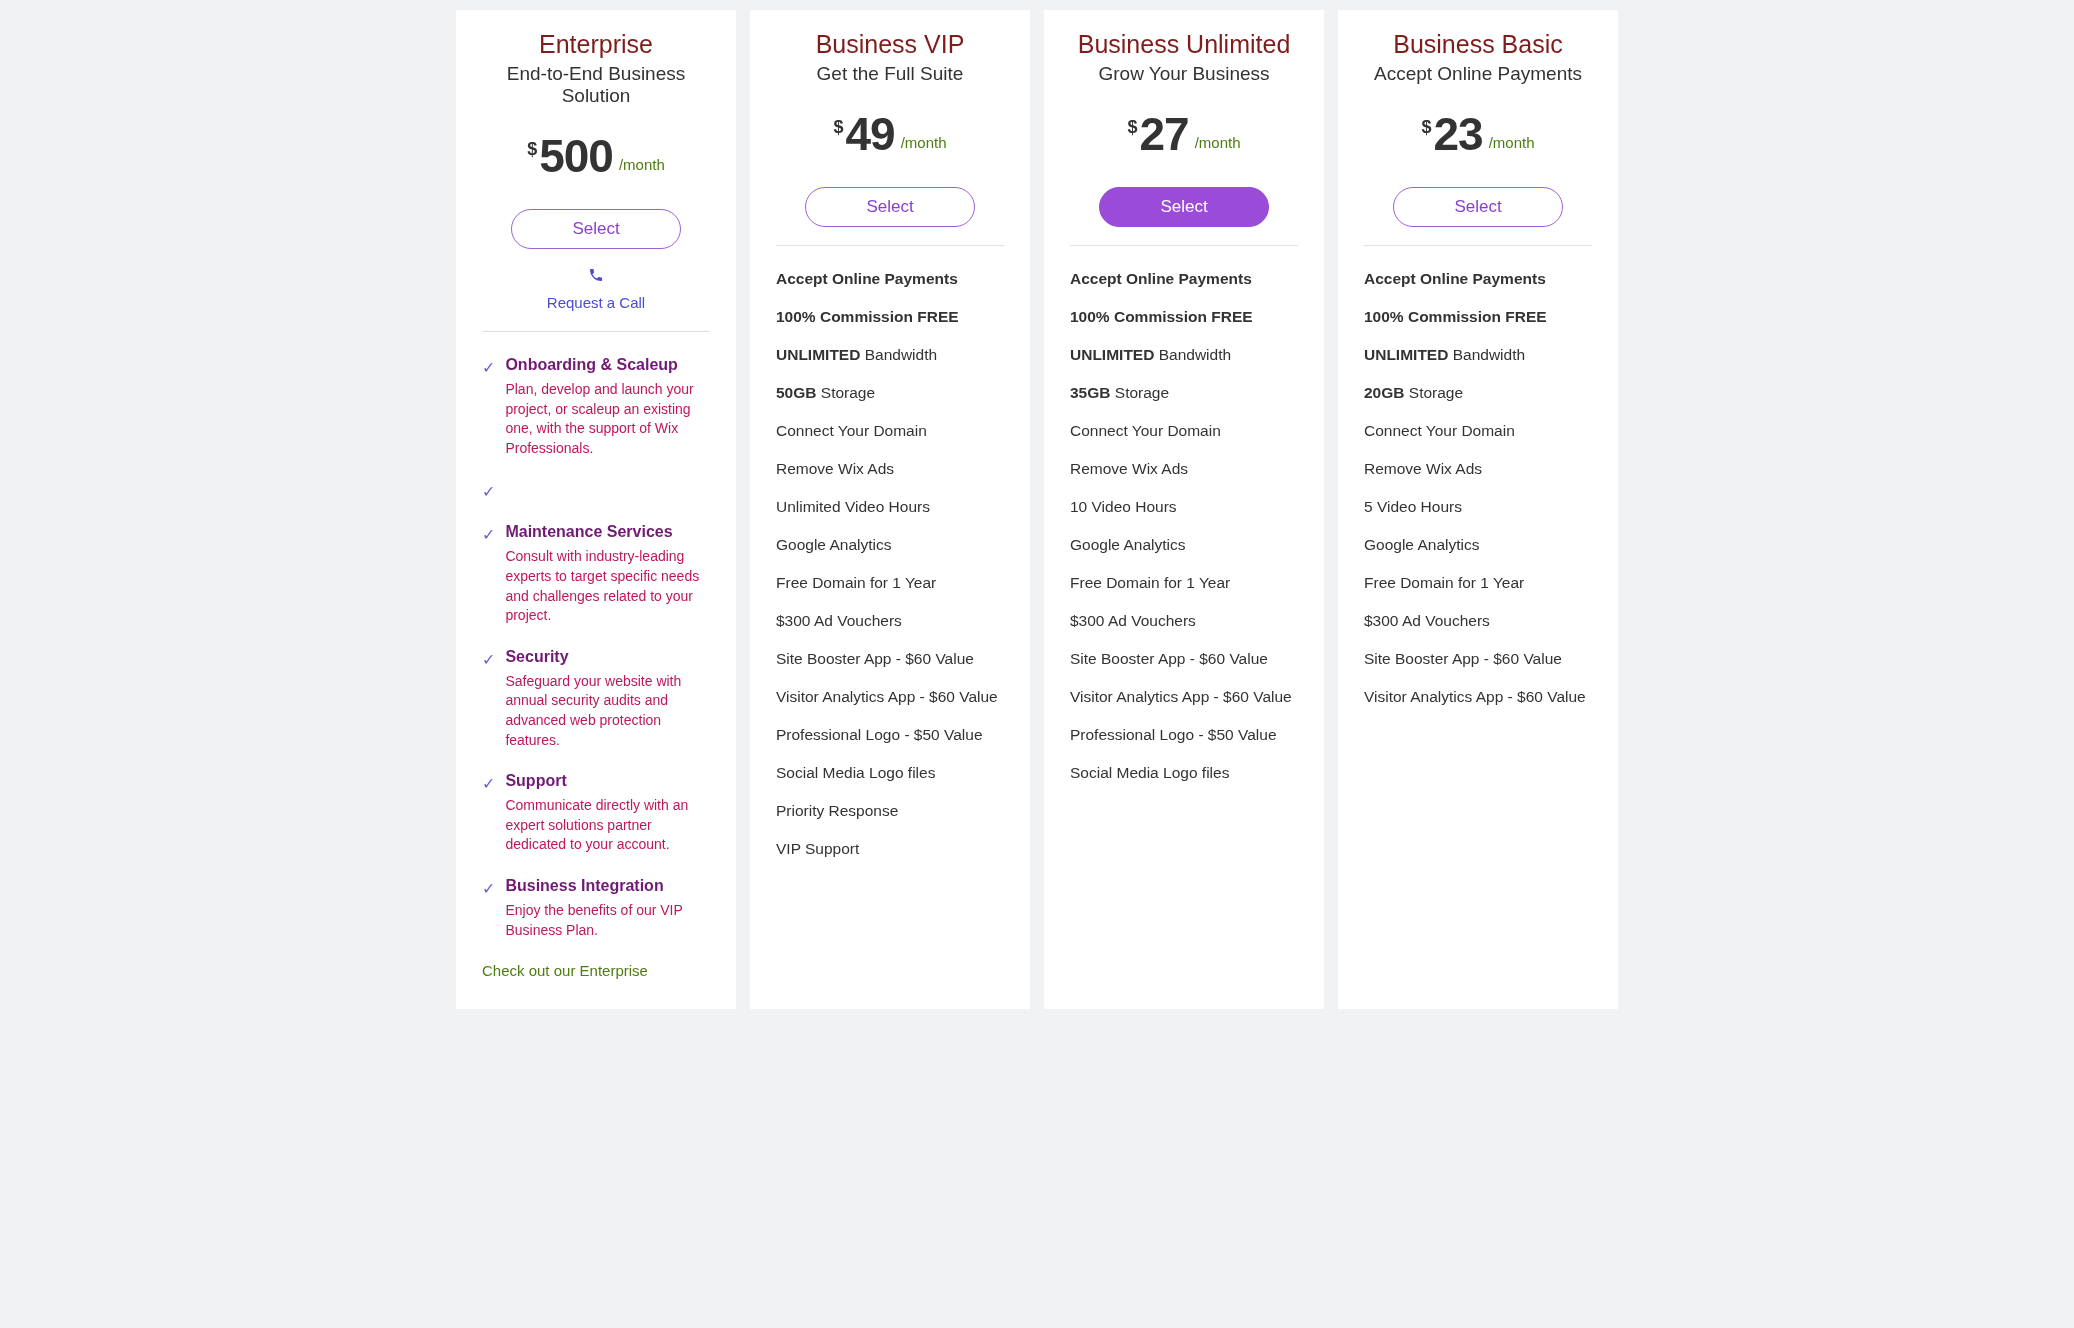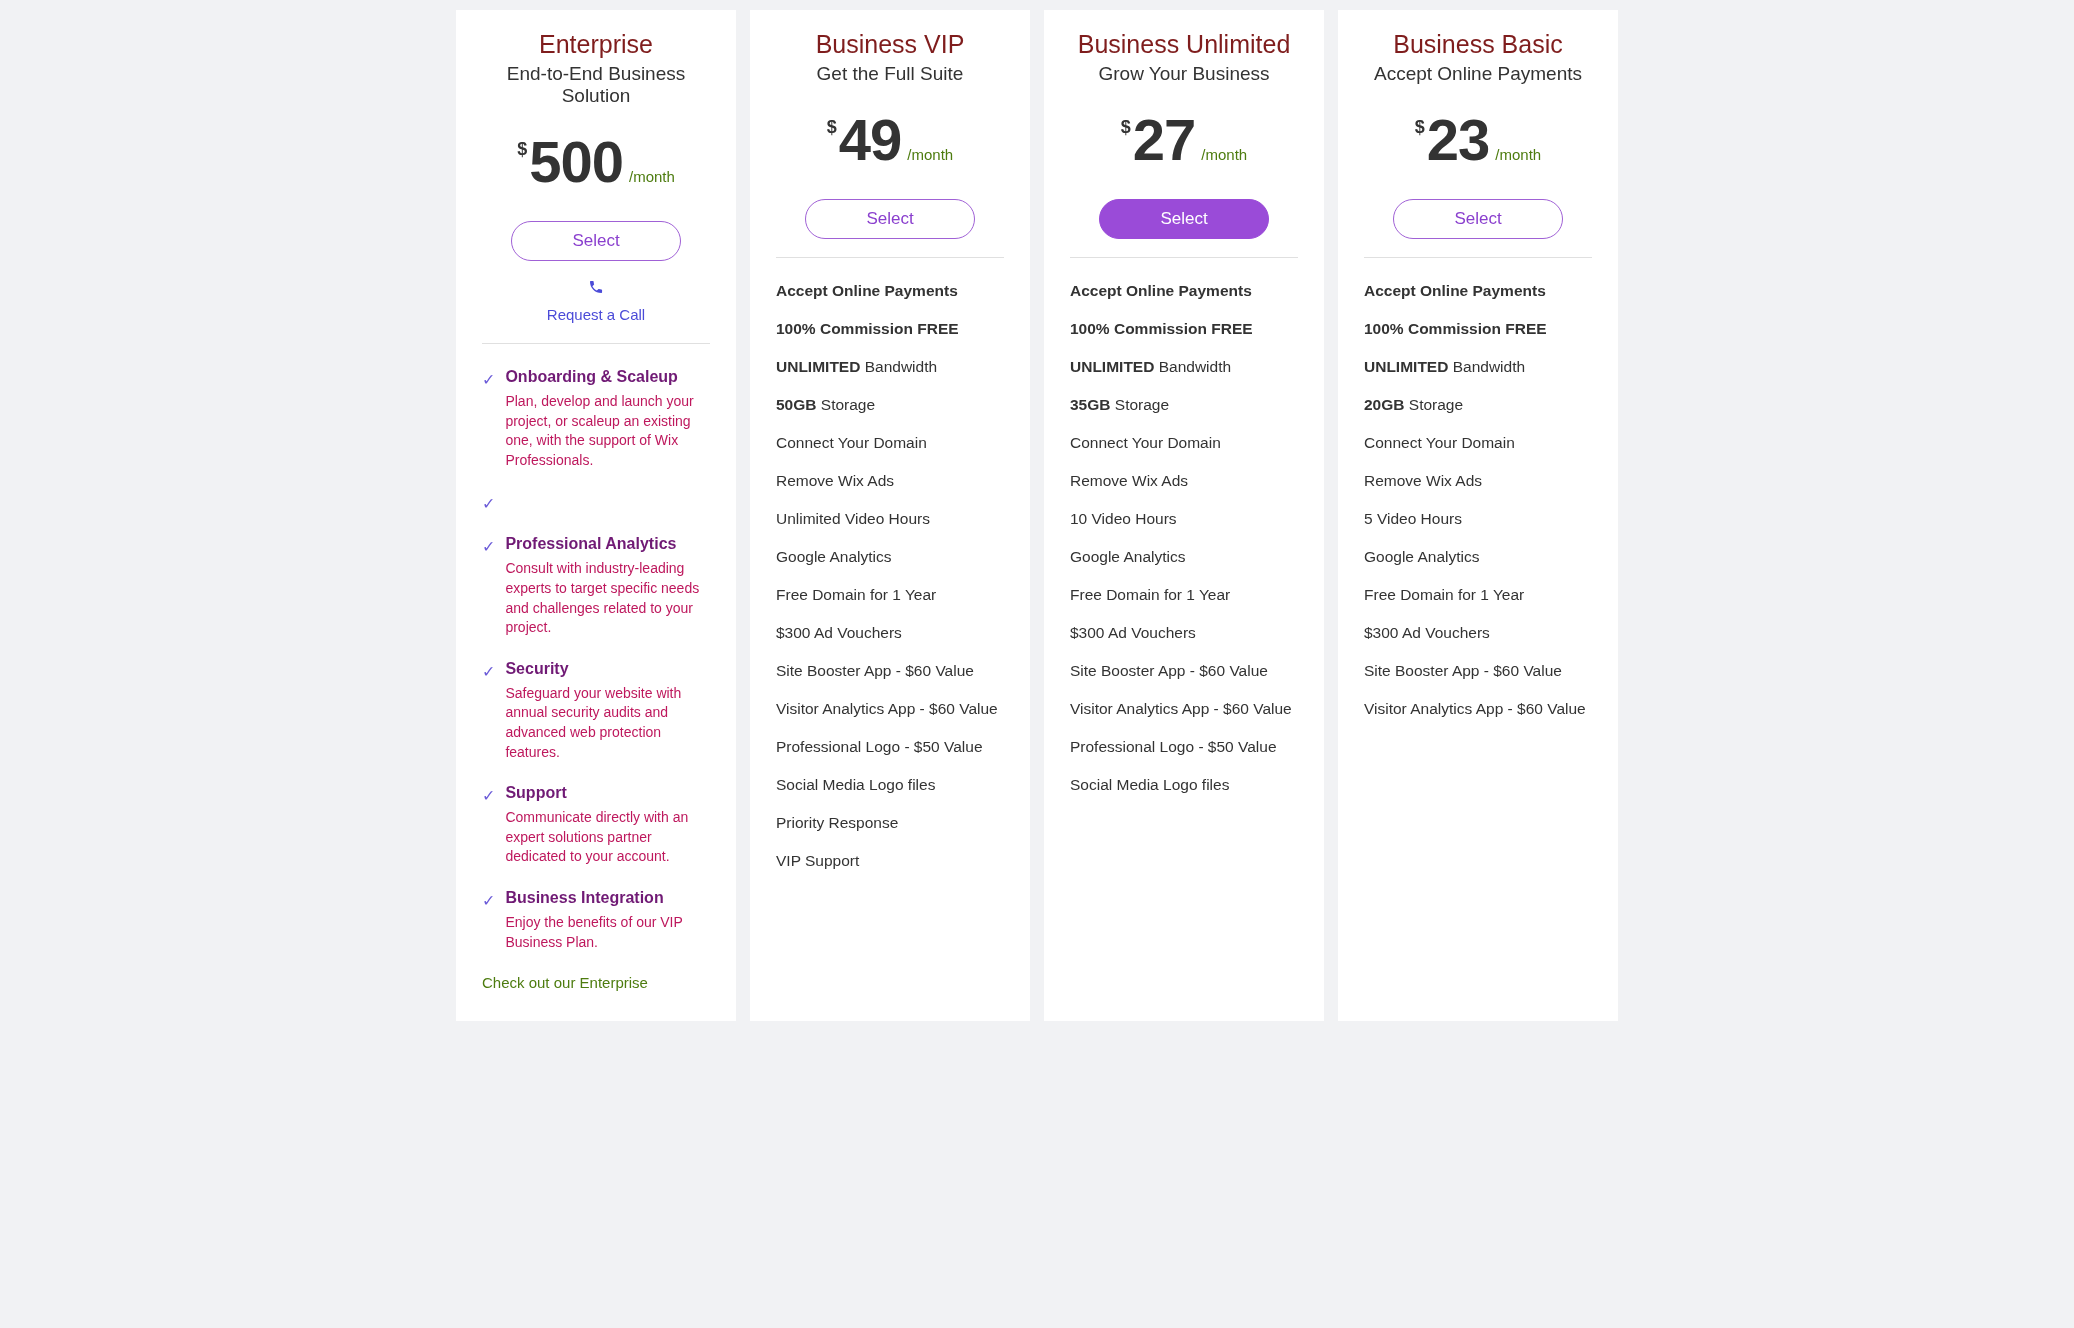--- a/index.html
+++ b/index.html
@@ -43,21 +43,21 @@
     margin-bottom: 30px;
   }
   .currency {
     font-size: 18px;
     font-weight: 600;
     align-self: flex-start;
     margin-top: 6px;
     margin-right: 2px;
   }
   .price {
-    font-size: 58px;
+    font-size: 46px;
     font-weight: 700;
     line-height: 1;
     letter-spacing: -1px;
   }
   .period {
     font-size: 15px;
     margin-left: 6px;
     margin-bottom: 6px;
     color: #4d7c0f;
   }
@@ -165,21 +165,21 @@
             <div class="heading">Onboarding &amp; Scaleup</div>
             <div class="desc">Plan, develop and launch your project, or scaleup an existing one, with the support of Wix Professionals.</div>
           </div>
         </div>
         <div class="ent-item">
           <span class="check">✓</span>
         </div>
         <div class="ent-item">
           <span class="check">✓</span>
           <div class="txt">
-            <div class="heading">Professional Analytics</div>
+            <div class="heading">Maintenance Services</div>
             <div class="desc">Consult with industry-leading experts to target specific needs and challenges related to your project.</div>
           </div>
         </div>
         <div class="ent-item">
           <span class="check">✓</span>
           <div class="txt">
             <div class="heading">Security</div>
             <div class="desc">Safeguard your website with annual security audits and advanced web protection features.</div>
           </div>
         </div>

